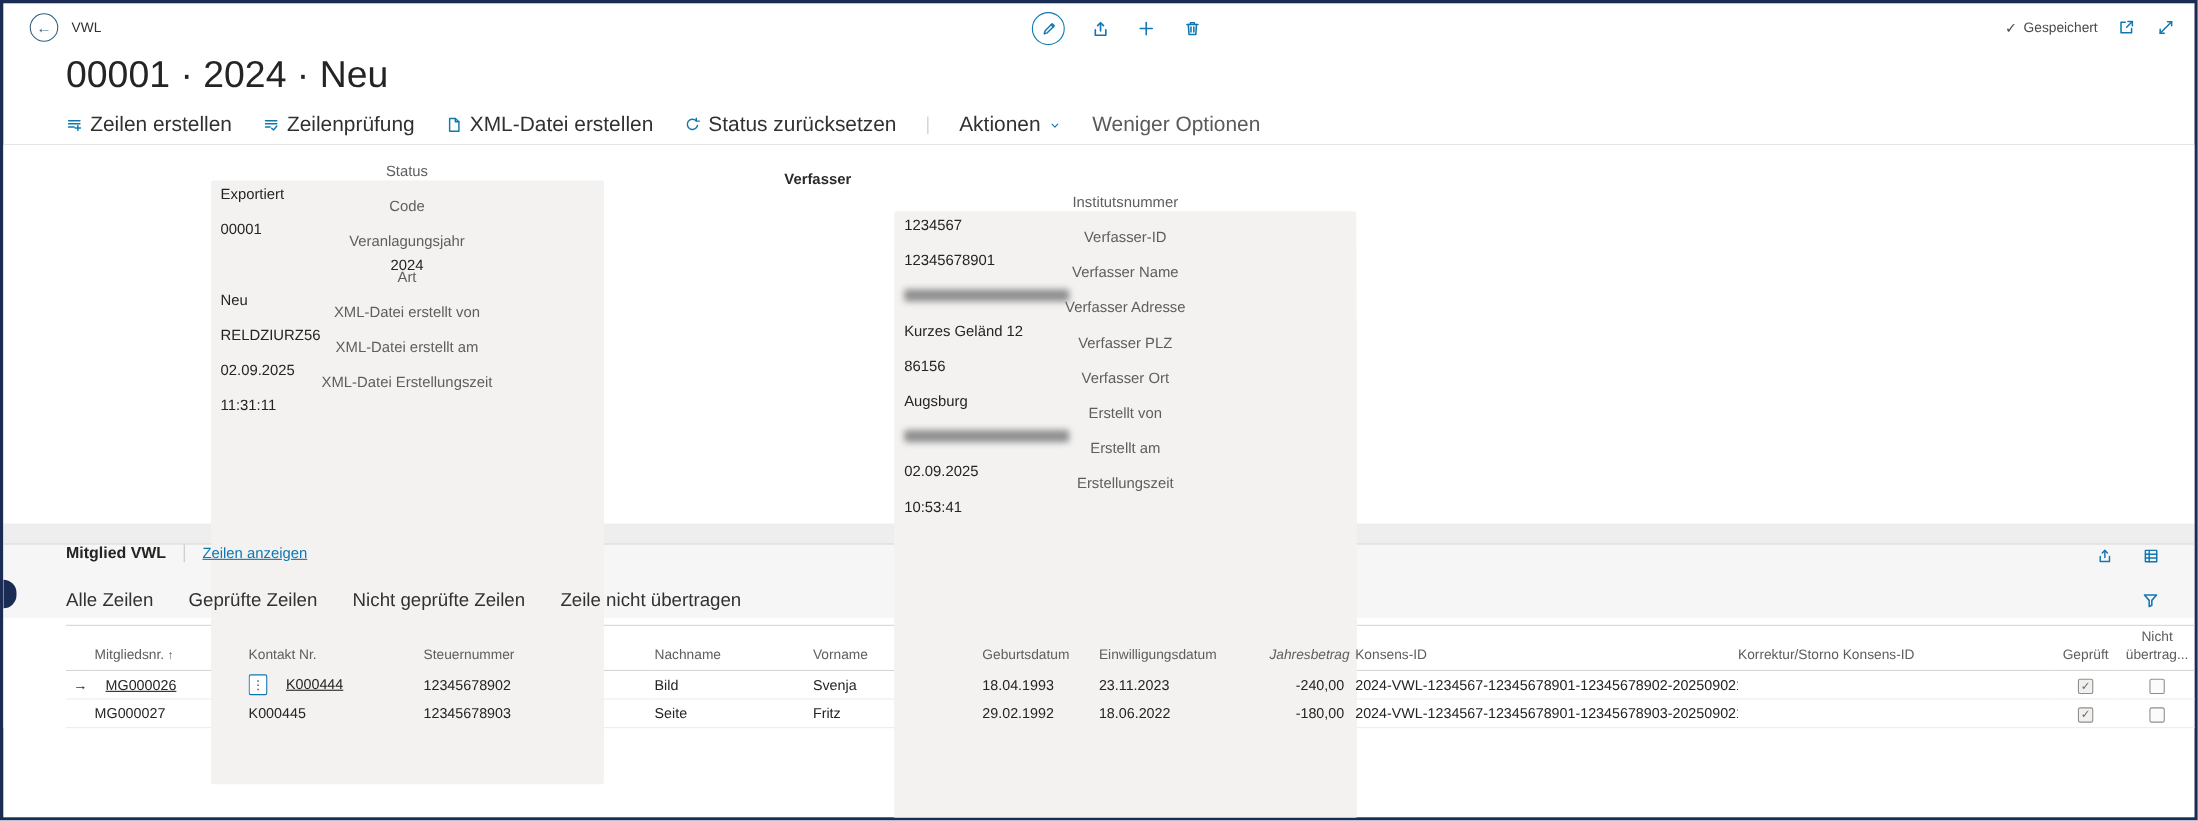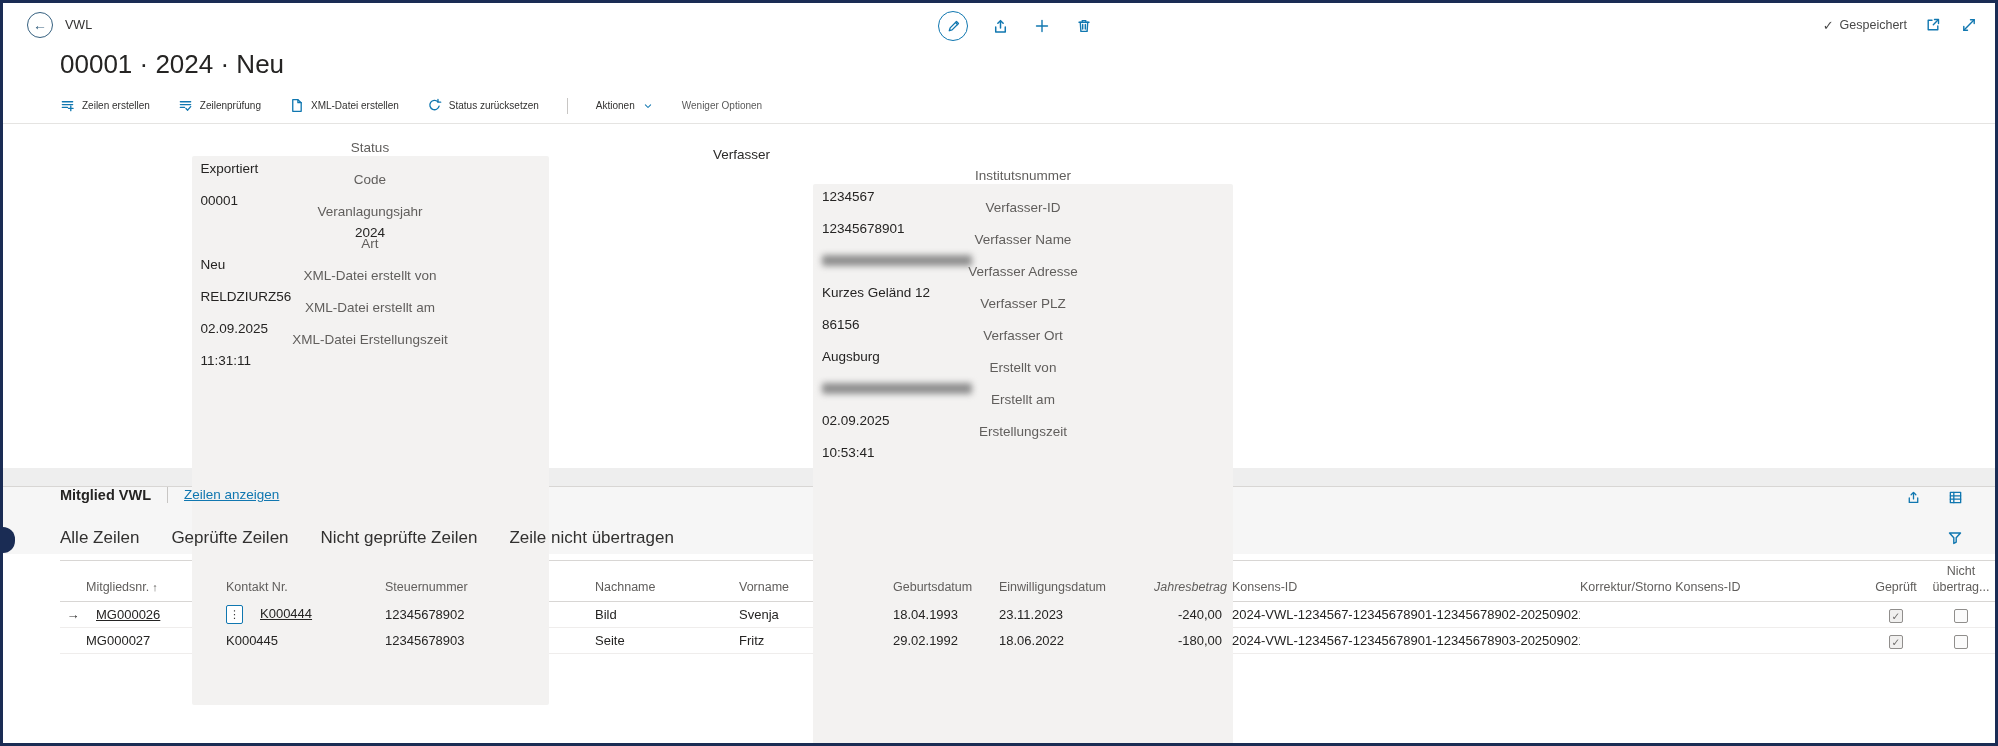--- a/index.html
+++ b/index.html
@@ -23,33 +23,33 @@
   .round-btn{width:30px;height:30px;border:1px solid var(--accent);border-radius:50%;background:#fff;
     display:flex;align-items:center;justify-content:center;padding:0;cursor:pointer;}
   .icon-btn{border:none;background:none;padding:0;width:20px;height:20px;display:flex;align-items:center;justify-content:center;cursor:pointer;}
   svg.ic{stroke:var(--accent);fill:none;stroke-width:1.4;stroke-linecap:round;stroke-linejoin:round;display:block;}
   .top-right{margin-left:auto;display:flex;align-items:center;gap:16px;}
   .saved{display:flex;align-items:center;gap:6px;font-size:12.5px;color:#494949;}
   .saved-check{font-size:13px;color:#494949;}
 
   
   .title-row{padding:2px 0 8px 57px;}
-  .page-title{font-size:26px;font-weight:400;color:#252423;}
+  .page-title{font-size:34px;font-weight:400;color:#252423;}
   .action-bar{display:flex;align-items:center;gap:28px;height:34px;margin-top:2px;padding:0 0 2px 57px;
-    border-bottom:1px solid #e5e4e2;font-size:10px;color:#323130;}
+    border-bottom:1px solid #e5e4e2;font-size:19px;color:#323130;}
   .action-item{display:flex;align-items:center;gap:7px;cursor:pointer;white-space:nowrap;}
   .action-divider{width:1px;height:16px;background:#c8c6c4;}
   .more-options{color:#5a5a5a;}
 
   
   .general{padding:16px 40px 12px 57px;background:#fff;}
   .general-heading{font-size:16px;font-weight:700;color:#2b2a29;padding:0 0 10px;border-bottom:1px solid #a8a6a4;margin:0 0 20px;}
   .general-cols{display:flex;gap:33px;align-items:flex-start;}
   .gcol{width:620px;}
-  .sub-heading{font-size:13.5px;font-weight:400;color:#2b2a29;height:28px;display:flex;align-items:center;}
+  .sub-heading{font-size:13.5px;font-weight:700;color:#2b2a29;height:28px;display:flex;align-items:center;}
   .field-row{display:flex;align-items:center;height:32px;flex-direction:column;}
   .field-label{color:var(--label);font-size:13.5px;white-space:nowrap;}
   .leader{flex:1;border-bottom:1px dotted #b5b2af;margin:0 10px;transform:translateY(5px);}
   .field-value{flex:0 0 357px;width:357px;background:var(--field-bg);border-radius:2px;height:25px;line-height:25px;
     padding:0 9px;font-size:13.5px;overflow:hidden;white-space:nowrap;cursor:text;}
   .gcol-right .field-value{flex:0 0 420px;width:420px;}
   .field-value.right{text-align:center;}
   .blur-blob{display:inline-block;width:150px;height:11px;background:#8f8f8f;filter:blur(3px);border-radius:2px;margin-top:7px;}
 
   .section-gap{height:18px;background:#eeeeee;}

